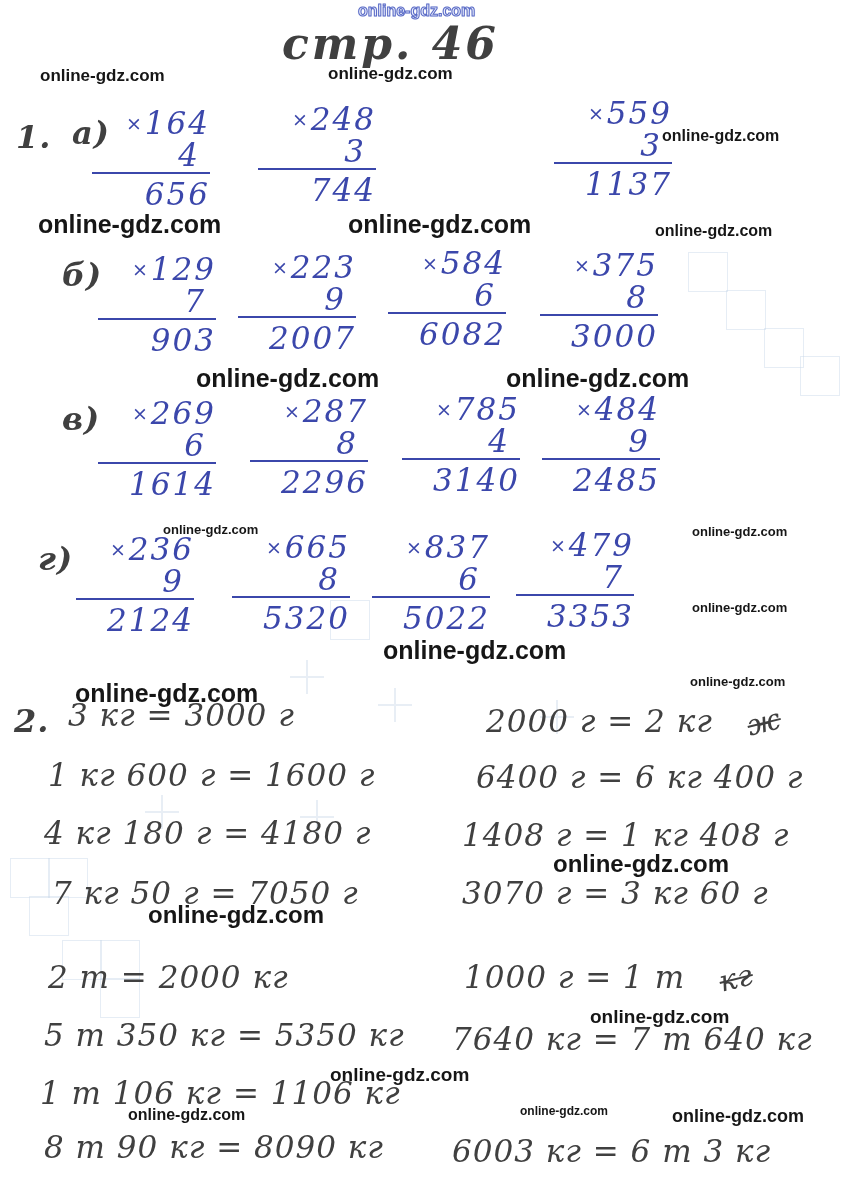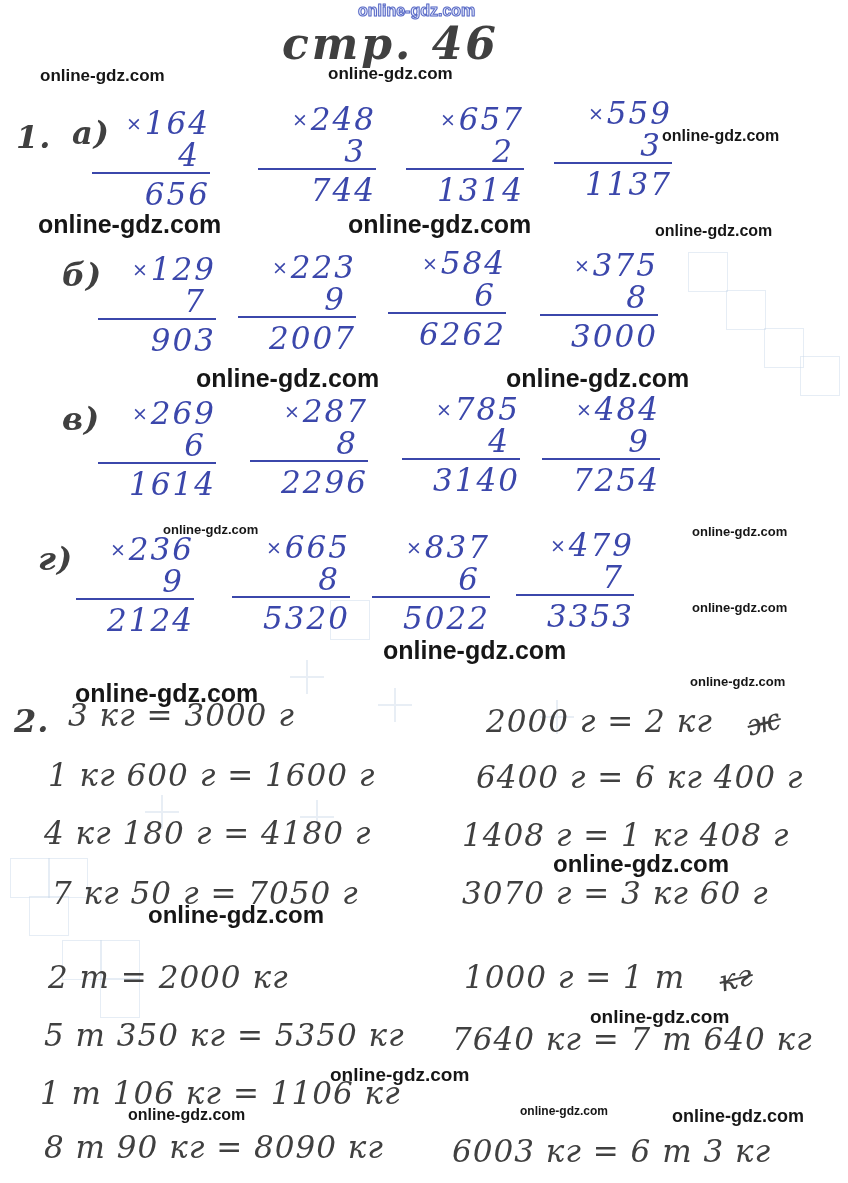--- a/index.html
+++ b/index.html
@@ -85,46 +85,41 @@
   <div class="mult" style="left:92px;top:106px">
     <div class="m-top"><span class="m-x">×</span><span>164</span></div>
     <div class="m-mul">4</div>
     <div class="m-prod">656</div>
   </div>
   <div class="mult" style="left:258px;top:102px">
     <div class="m-top"><span class="m-x">×</span><span>248</span></div>
     <div class="m-mul">3</div>
     <div class="m-prod">744</div>
   </div>
-  <div class="mult" style="left:406px;top:102px">
-    <div class="m-top"><span class="m-x">×</span><span>657</span></div>
-    <div class="m-mul">2</div>
-    <div class="m-prod">1314</div>
-  </div>
   <div class="mult" style="left:554px;top:96px">
     <div class="m-top"><span class="m-x">×</span><span>559</span></div>
     <div class="m-mul">3</div>
     <div class="m-prod">1137</div>
   </div>
 
   <span class="hw glabel" style="left:62px;top:256px">б)</span>
   <div class="mult" style="left:98px;top:252px">
     <div class="m-top"><span class="m-x">×</span><span>129</span></div>
     <div class="m-mul">7</div>
     <div class="m-prod">903</div>
   </div>
   <div class="mult" style="left:238px;top:250px">
     <div class="m-top"><span class="m-x">×</span><span>223</span></div>
     <div class="m-mul">9</div>
     <div class="m-prod">2007</div>
   </div>
   <div class="mult" style="left:388px;top:246px">
     <div class="m-top"><span class="m-x">×</span><span>584</span></div>
     <div class="m-mul">6</div>
-    <div class="m-prod">6262</div>
+    <div class="m-prod">6082</div>
   </div>
   <div class="mult" style="left:540px;top:248px">
     <div class="m-top"><span class="m-x">×</span><span>375</span></div>
     <div class="m-mul">8</div>
     <div class="m-prod">3000</div>
   </div>
 
   <span class="hw glabel" style="left:62px;top:400px">в)</span>
   <div class="mult" style="left:98px;top:396px">
     <div class="m-top"><span class="m-x">×</span><span>269</span></div>
@@ -137,21 +132,21 @@
     <div class="m-prod">2296</div>
   </div>
   <div class="mult" style="left:402px;top:392px">
     <div class="m-top"><span class="m-x">×</span><span>785</span></div>
     <div class="m-mul">4</div>
     <div class="m-prod">3140</div>
   </div>
   <div class="mult" style="left:542px;top:392px">
     <div class="m-top"><span class="m-x">×</span><span>484</span></div>
     <div class="m-mul">9</div>
-    <div class="m-prod">7254</div>
+    <div class="m-prod">2485</div>
   </div>
 
   <span class="hw glabel" style="left:38px;top:540px">г)</span>
   <div class="mult" style="left:76px;top:532px">
     <div class="m-top"><span class="m-x">×</span><span>236</span></div>
     <div class="m-mul">9</div>
     <div class="m-prod">2124</div>
   </div>
   <div class="mult" style="left:232px;top:530px">
     <div class="m-top"><span class="m-x">×</span><span>665</span></div>

